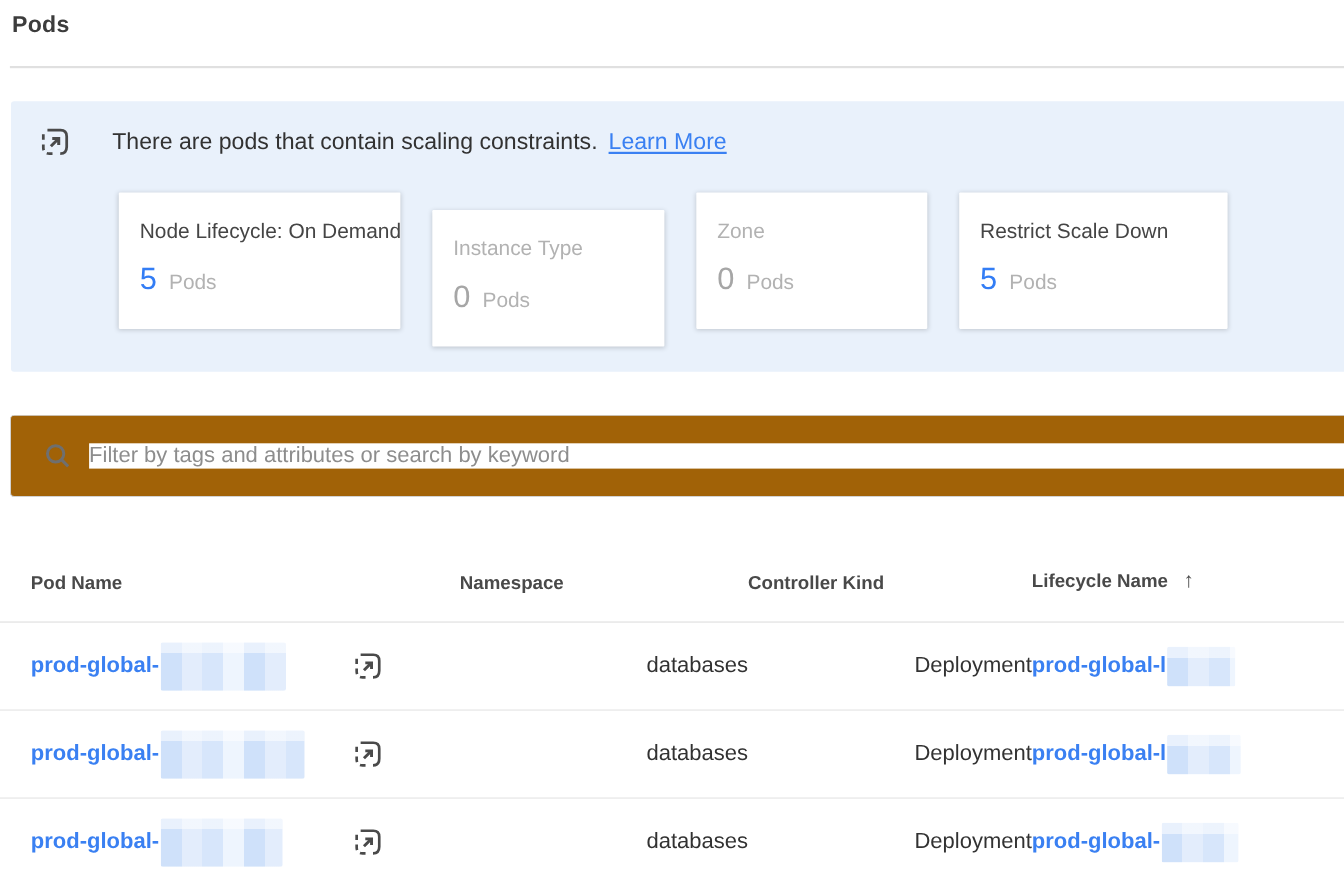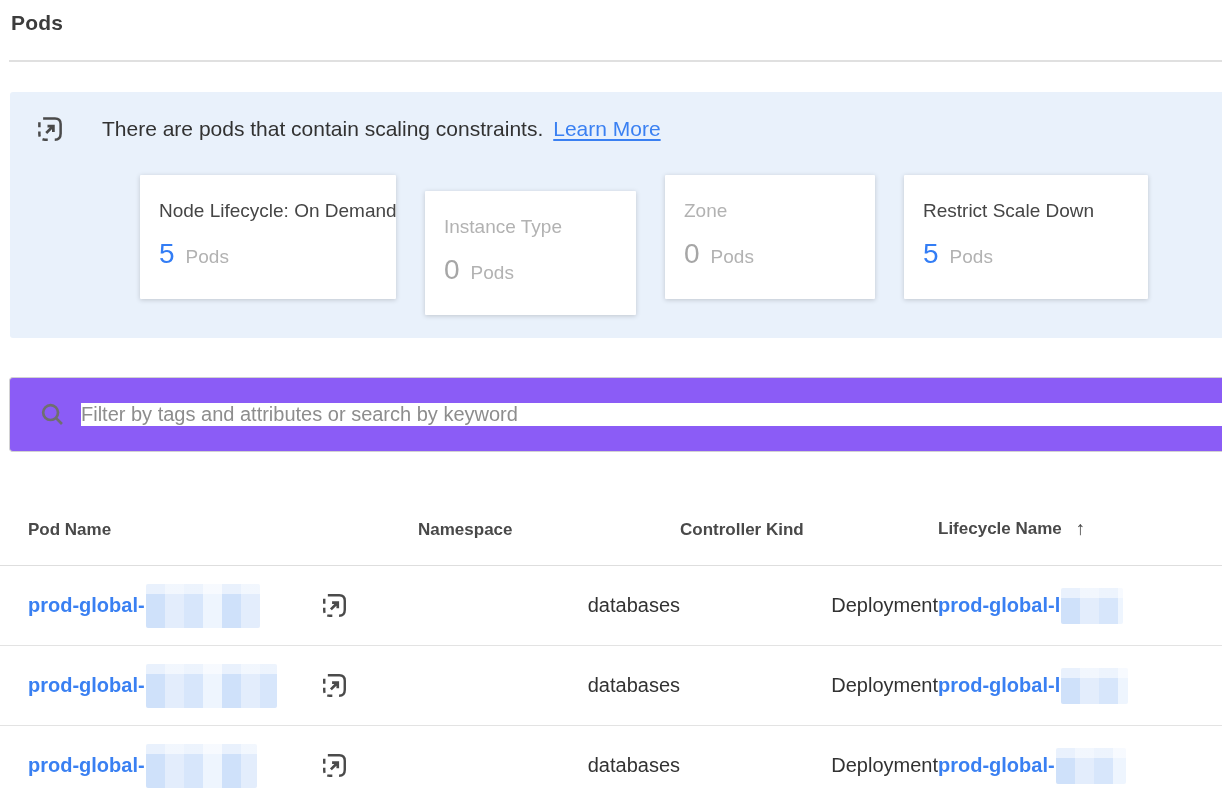--- a/index.html
+++ b/index.html
@@ -47,38 +47,38 @@
     text-underline-offset: 3px;
   }
   .cards { margin: 31px 0 0 98px; display: flex; gap: 29px; }
   .card {
     background: #ffffff; height: 124px;
     padding: 25px 20px 0 19px;
     box-shadow: 0 1px 5px rgba(0,0,0,0.18);
     border-radius: 1px;
     cursor: pointer;
   }
-  .card:nth-child(1) { width: 256px; margin-left: 32px; }
+  .card:nth-child(1) { width: 256px; }
   .card:nth-child(2) { width: 211px; margin-top: 16px; }
   .card:nth-child(3) { width: 210px; }
   .card:nth-child(4) { width: 244px; }
   .card-title { font-size: 19px; line-height: 22px; color: #454545; white-space: nowrap; }
   .card.inactive .card-title { color: #b2b2b2; }
   .card-countrow { margin-top: 15px; display: flex; align-items: baseline; gap: 11px; }
   .card-count { font-size: 28px; line-height: 34px; color: #337df5; }
   .card.inactive .card-count { color: #a6a6a6; }
   .card-unit { font-size: 19px; color: #b2b2b2; }
 
   
   .searchbar {
     margin: 39px 0 0 9px;
     width: 1213px; height: 75px;
     border: 1px solid #d2d2d2; border-right: none;
     border-radius: 4px 0 0 4px;
-    background: #8b5cf6;
+    background: #a16207;
     display: flex; align-items: center;
     padding-left: 29px;
   }
   .searchbar .search-icon { width: 27px; height: 27px; flex: 0 0 27px; }
   .searchbar input {
     margin-left: 15px; flex: 1;
     border: none; outline: none;
     font-family: "Liberation Sans", "DejaVu Sans", sans-serif;
     font-size: 20px; color: #333;
   }

